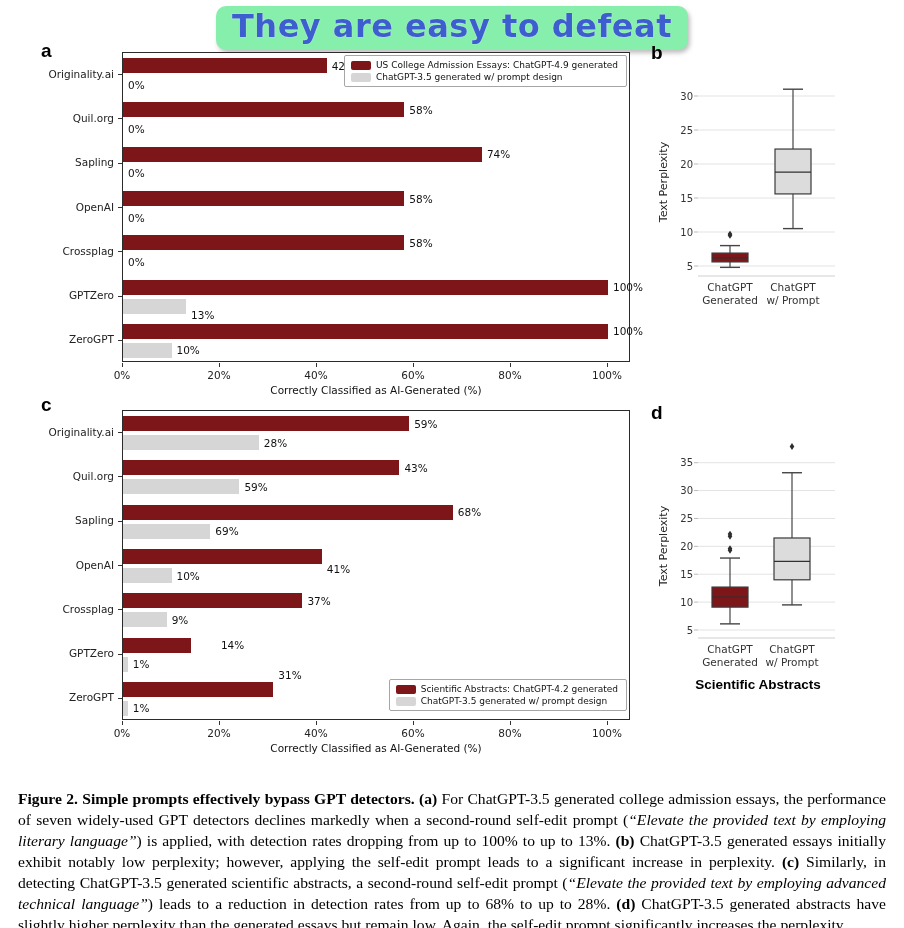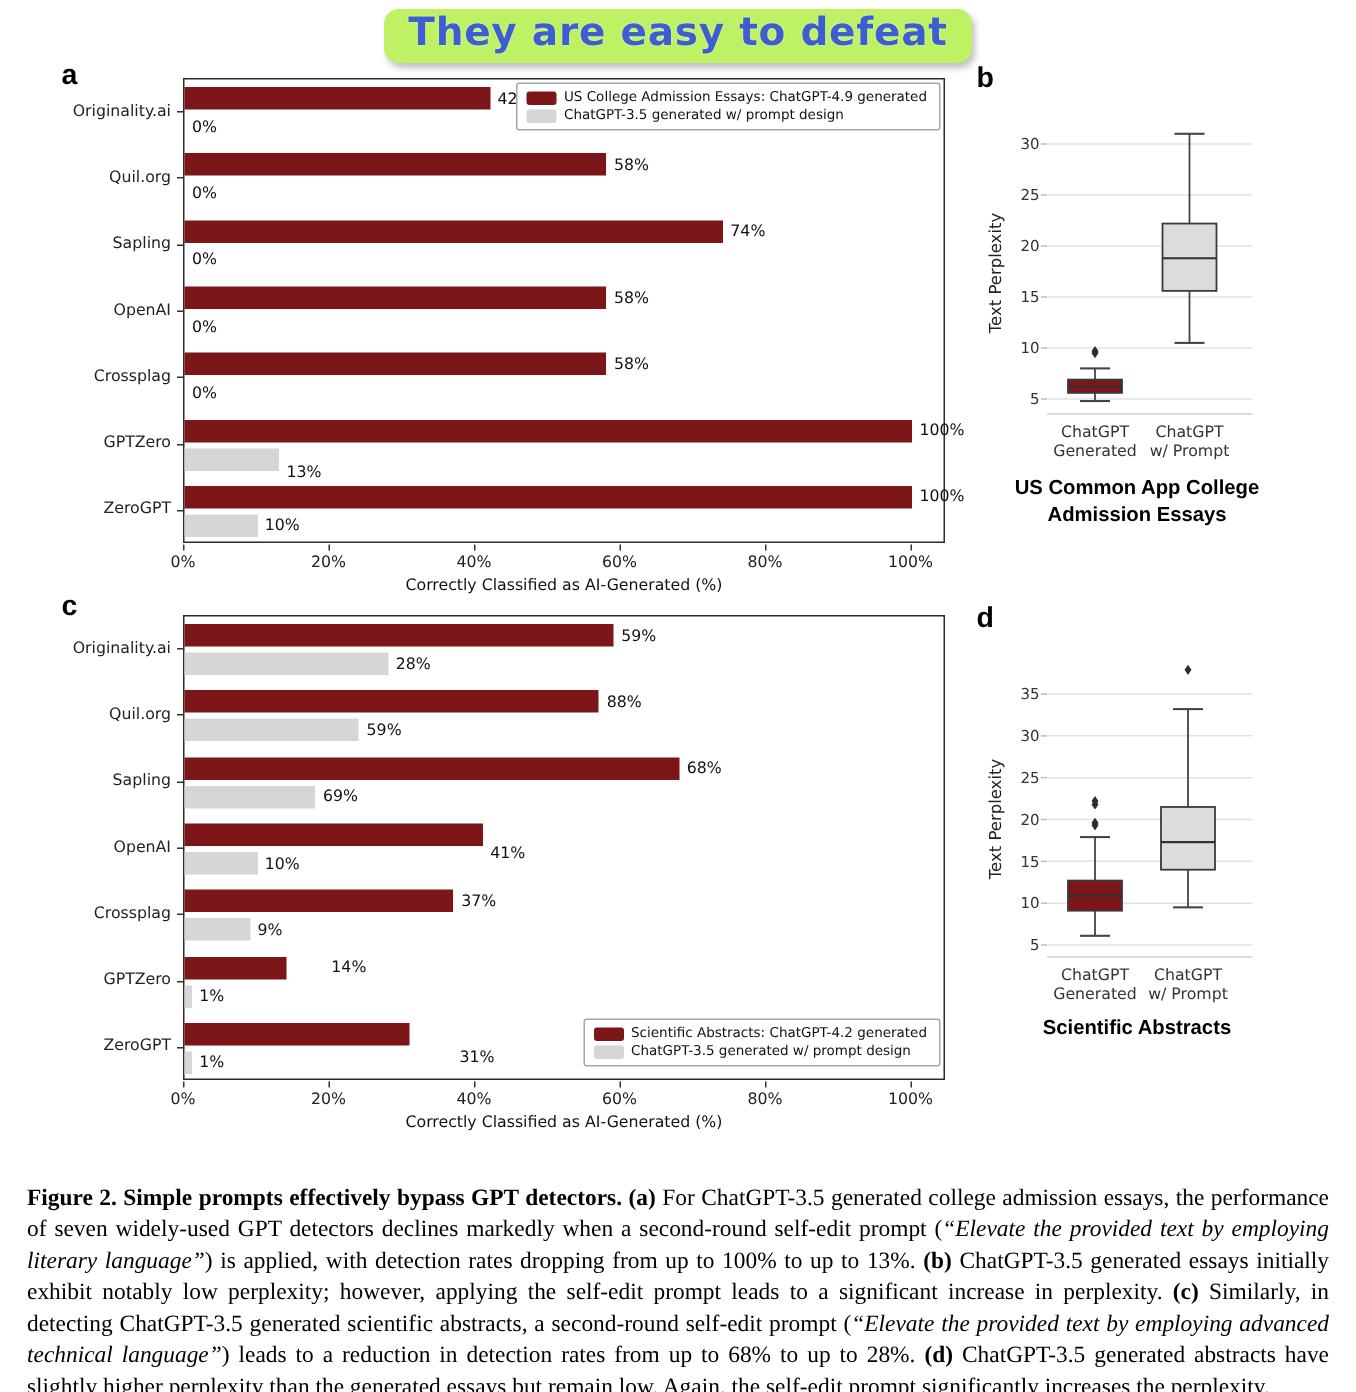--- a/index.html
+++ b/index.html
@@ -2,22 +2,22 @@
 <html><head>
 <meta charset="utf-8">
 <style>
   html,body{margin:0;padding:0;}
   body{width:904px;height:928px;background:#ffffff;position:relative;overflow:hidden;
        font-family:"DejaVu Sans",sans-serif;}
   .page{position:absolute;inset:0;}
 
   
   .fig-title{position:absolute;top:6px;left:0;width:100%;text-align:center;}
-  .fig-title span{display:inline-block;font-size:26px;font-weight:bold;color:#3d5ecf;
-    background:#bef264;padding:1px 16px 5px;border-radius:10px;letter-spacing:.5px;
+  .fig-title span{display:inline-block;font-size:32px;font-weight:bold;color:#3d5ecf;
+    background:#86efac;padding:1px 16px 5px;border-radius:10px;letter-spacing:.5px;
     box-shadow:2px 3px 4px rgba(130,130,130,.5);
     text-shadow:0 0 1px #fff;}
 
   .panel-letter{position:absolute;font-size:19px;font-weight:bold;color:#000;
     font-family:"Liberation Sans",sans-serif;}
 
   
   .barpanel{position:absolute;left:0;width:648px;height:350px;}
   .plot{position:absolute;left:122px;top:0;width:508px;height:310px;
     border:1px solid #2b2b2b;box-sizing:border-box;background:#fff;}
@@ -153,50 +153,49 @@
       <text x="77" y="233" text-anchor="middle" font-size="10.5" fill="#333" font-family="DejaVu Sans, sans-serif">ChatGPT</text>
       <text x="77" y="246" text-anchor="middle" font-size="10.5" fill="#333" font-family="DejaVu Sans, sans-serif">Generated</text>
       <line x1="140" y1="31.200000000000017" x2="140" y2="170.6" stroke="#454545" stroke-width="1.2"></line>
       <line x1="130" y1="31.200000000000017" x2="150" y2="31.200000000000017" stroke="#454545" stroke-width="1.4"></line>
       <line x1="130" y1="170.6" x2="150" y2="170.6" stroke="#454545" stroke-width="1.4"></line>
       <rect x="122" y="91.04" width="36" height="44.88000000000001" fill="#dcdcdc" stroke="#3a3a3a" stroke-width="1.2"></rect>
       <line x1="122" y1="114.16" x2="158" y2="114.16" stroke="#303030" stroke-width="1.4"></line>
       <text x="140" y="233" text-anchor="middle" font-size="10.5" fill="#333" font-family="DejaVu Sans, sans-serif">ChatGPT</text>
       <text x="140" y="246" text-anchor="middle" font-size="10.5" fill="#333" font-family="DejaVu Sans, sans-serif">w/ Prompt</text>
     </svg>
-  <div class="box-title" style="left:658px;top:316px;width:200px">US Common App College Admission Essays</div>
 
   <div class="barpanel" id="panel-c" style="top:410px">
     <div class="plot">
         <div class="bar" style="top: 5.15px; width: 286.15px; background: rgb(125, 22, 25);"></div>
         <div class="bar-label" style="left: 291.15px; top: 6.65px;">59%</div>
         <div class="bar" style="top: 24.15px; width: 135.8px; background: rgb(214, 214, 214);"></div>
         <div class="bar-label" style="left: 140.8px; top: 25.65px;">28%</div>
         <div class="bar" style="top: 49.45px; width: 276.45px; background: rgb(125, 22, 25);"></div>
-        <div class="bar-label" style="left: 281.45px; top: 50.95px;">88%</div>
+        <div class="bar-label" style="left: 281.45px; top: 50.95px;">43%</div>
         <div class="bar" style="top: 68.45px; width: 116.4px; background: rgb(214, 214, 214);"></div>
         <div class="bar-label" style="left: 121.4px; top: 69.95px;">59%</div>
         <div class="bar" style="top: 93.75px; width: 329.8px; background: rgb(125, 22, 25);"></div>
         <div class="bar-label" style="left: 334.8px; top: 95.25px;">68%</div>
         <div class="bar" style="top: 112.75px; width: 87.3px; background: rgb(214, 214, 214);"></div>
         <div class="bar-label" style="left: 92.3px; top: 114.25px;">69%</div>
         <div class="bar" style="top: 138.05px; width: 198.85px; background: rgb(125, 22, 25);"></div>
         <div class="bar-label" style="left: 203.85px; top: 152px;">41%</div>
         <div class="bar" style="top: 157.05px; width: 48.5px; background: rgb(214, 214, 214);"></div>
         <div class="bar-label" style="left: 53.5px; top: 158.55px;">10%</div>
         <div class="bar" style="top: 182.35px; width: 179.45px; background: rgb(125, 22, 25);"></div>
         <div class="bar-label" style="left: 184.45px; top: 183.85px;">37%</div>
         <div class="bar" style="top: 201.35px; width: 43.65px; background: rgb(214, 214, 214);"></div>
         <div class="bar-label" style="left: 48.65px; top: 202.85px;">9%</div>
         <div class="bar" style="top: 226.65px; width: 67.9px; background: rgb(125, 22, 25);"></div>
         <div class="bar-label" style="left: 72.9px; top: 228.15px; margin-left: 25px;">14%</div>
         <div class="bar" style="top: 245.65px; width: 4.85px; background: rgb(214, 214, 214);"></div>
         <div class="bar-label" style="left: 9.85px; top: 247.15px;">1%</div>
         <div class="bar" style="top: 270.95px; width: 150.35px; background: rgb(125, 22, 25);"></div>
-        <div class="bar-label" style="left: 155.35px; top: 288px; margin-left: 28px;">31%</div>
+        <div class="bar-label" style="left: 155.35px; top: 258px;">31%</div>
         <div class="bar" style="top: 289.95px; width: 4.85px; background: rgb(214, 214, 214);"></div>
         <div class="bar-label" style="left: 9.85px; top: 291.45px;">1%</div>
         <div class="legend" style="right: 2px; bottom: 8px;">
           <div class="legend-row">
             <span class="legend-swatch" style="background: rgb(125, 22, 25);"></span>
             <span class="legend-label">Scientific Abstracts: ChatGPT-4.2 generated</span>
           </div>
           <div class="legend-row">
             <span class="legend-swatch" style="background: rgb(214, 214, 214);"></span>
             <span class="legend-label">ChatGPT-3.5 generated w/ prompt design</span>

